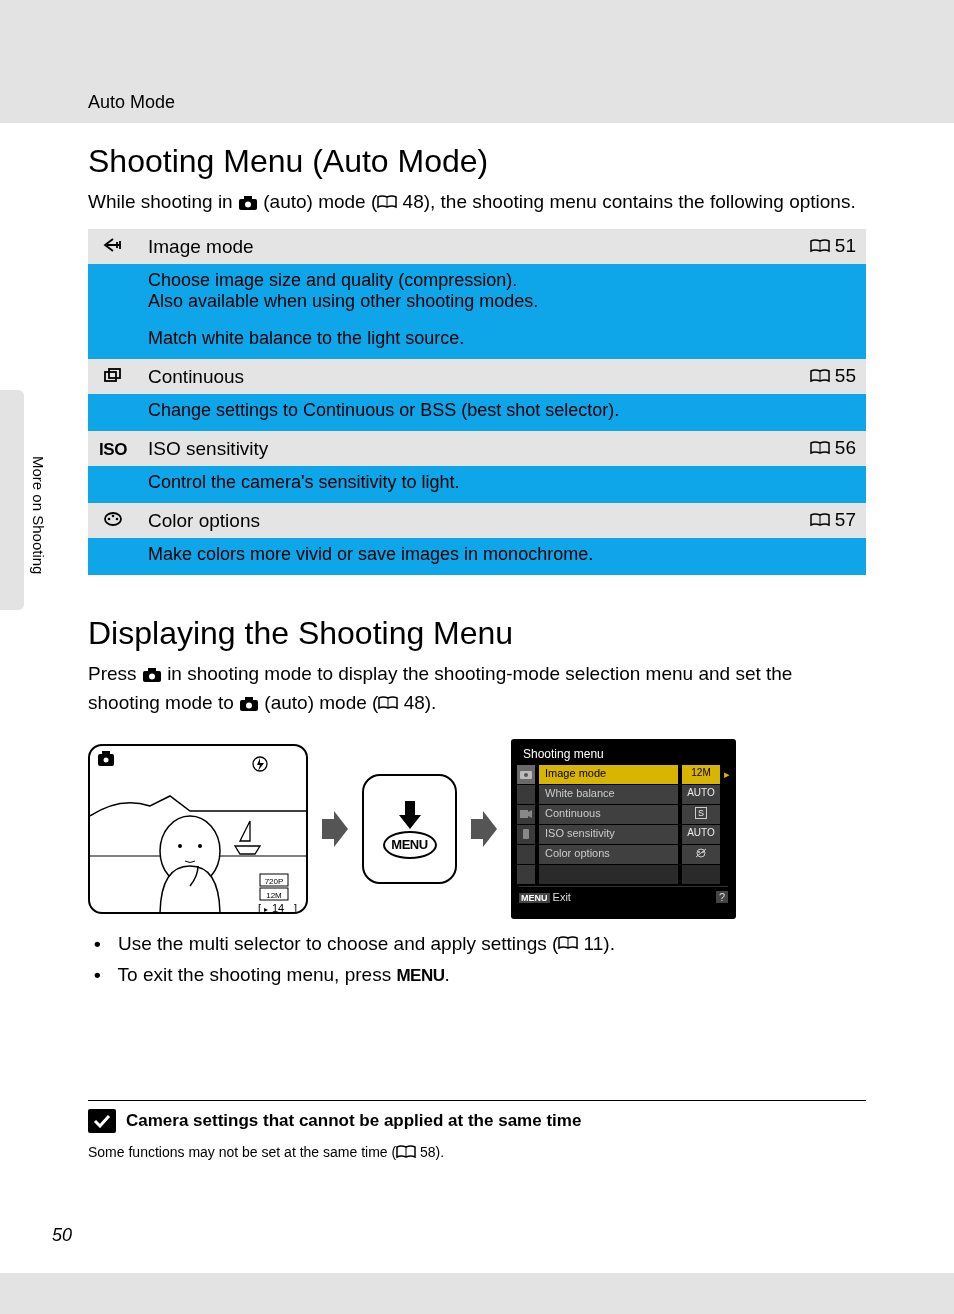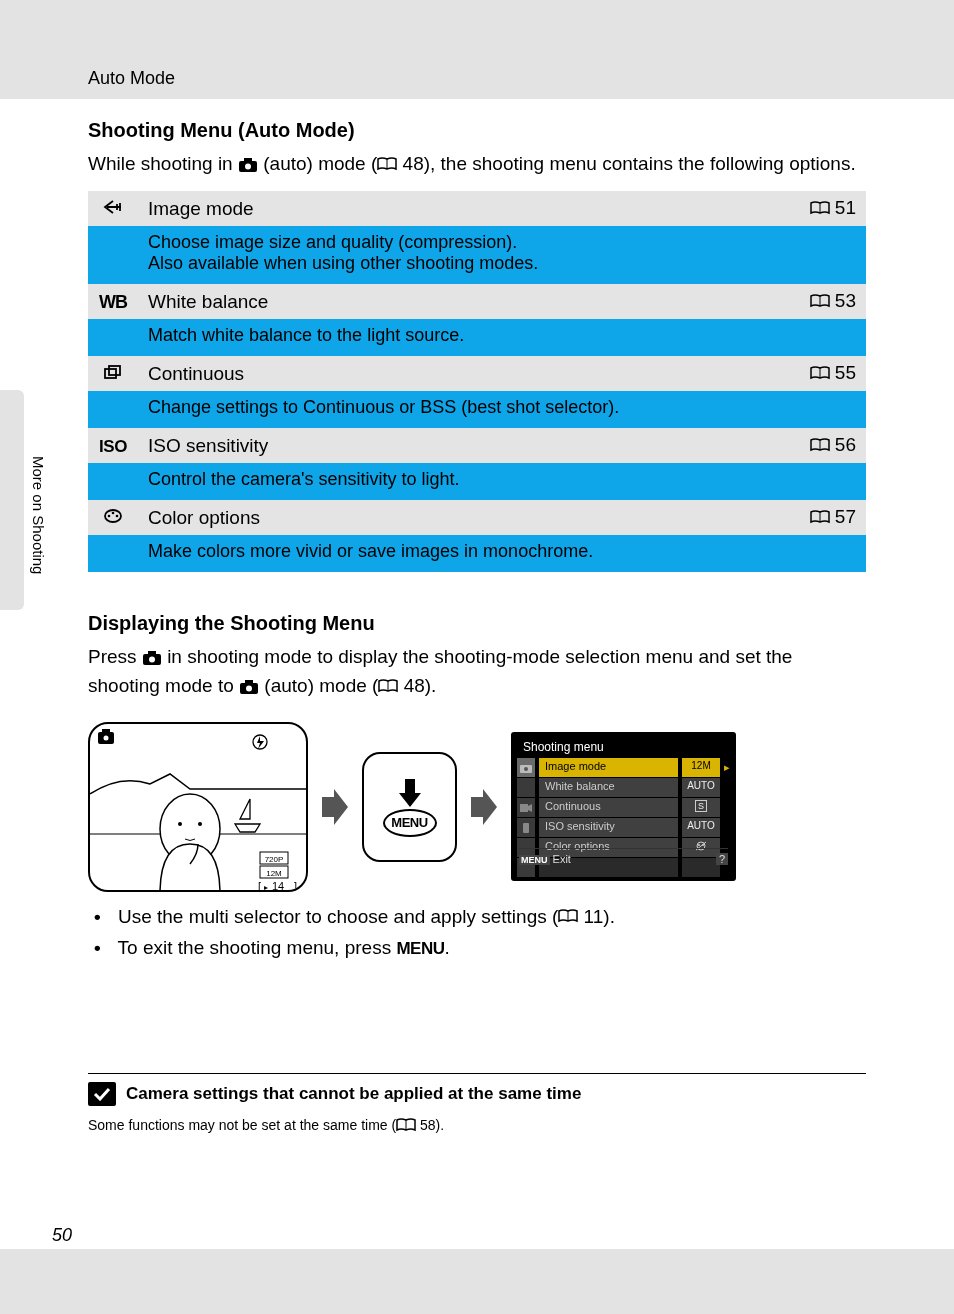--- a/index.html
+++ b/index.html
@@ -11,32 +11,32 @@
     font-size: 19px;
     color: #000;
     position: relative;
   }
   .page-wrap {
     position: relative;
     width: 100%;
     height: 100%;
   }
   .header-area {
-    padding: 68px 0 0 88px;
+    padding: 92px 0 0 88px;
     font-size: 18px;
   }
   .content-area {
     margin-top: 10px;
     padding: 20px 88px 0 88px;
     background: #fff;
     min-height: 1150px;
   }
   h2.section-title {
-    font-size: 20px;
-    font-weight: bold;
+    font-size: 32px;
+    font-weight: normal;
     margin-bottom: 8px;
   }
   .intro-line {
     margin-bottom: 12px;
     line-height: 1.5;
   }
   .camera-icon {
     display: inline-block;
     vertical-align: middle;
   }
@@ -102,21 +102,21 @@
     letter-spacing: -0.5px;
   }
   .illustration-row {
     display: flex;
     align-items: center;
     gap: 12px;
     margin: 20px 0 10px 0;
   }
   .illus-box {
     border: 2.5px solid #000;
-    border-radius: 20px;
+    border-radius: 14px;
     background: #fff;
   }
   .live-view {
     width: 220px;
     height: 170px;
     position: relative;
     overflow: hidden;
   }
   .arrow-big { width: 30px; height: 40px; }
   .menu-button-box {
@@ -125,21 +125,21 @@
     border: 2.5px solid #000;
     border-radius: 18px;
     background: #fff;
     display: flex;
     align-items: center;
     justify-content: center;
     flex-direction: column;
   }
   .lcd-menu {
     width: 225px;
-    height: 149px;
+    height: 180px;
     background: #000;
     color: #ddd;
     font-size: 11px;
     font-family: Arial, sans-serif;
     padding: 6px;
     position: relative;
     border-radius: 3px;
   }
   .lcd-title { color: #fff; font-size: 12px; margin: 2px 0 4px 6px; }
   .lcd-row {
@@ -250,28 +250,20 @@
                   <path d="M1 2 Q5 0 10 2 Q15 0 19 2 V12 Q15 10 10 12 Q5 10 1 12 Z" fill="none" stroke="#000" stroke-width="1.5"></path>
                   <line x1="10" y1="2" x2="10" y2="12" stroke="#000" stroke-width="1"></line>
                 </svg></span> <span>51</span></td>
       </tr>
       <tr class="desc-row">
             <td></td>
             <td colspan="2" style="white-space:pre-line">Choose image size and quality (compression).
 Also available when using other shooting modes.</td>
           </tr>
 
-      <tr class="title-row">
-        <td class="icon-cell"><span class="wb-icon">WB</span></td>
-        <td>White balance</td>
-        <td class="page-cell"><span class="book-icon"><svg width="20" height="14">
-                  <path d="M1 2 Q5 0 10 2 Q15 0 19 2 V12 Q15 10 10 12 Q5 10 1 12 Z" fill="none" stroke="#000" stroke-width="1.5"></path>
-                  <line x1="10" y1="2" x2="10" y2="12" stroke="#000" stroke-width="1"></line>
-                </svg></span> <span>53</span></td>
-      </tr>
       <tr class="desc-row">
             <td></td>
             <td colspan="2">Match white balance to the light source.</td>
           </tr>
 
       <tr class="title-row">
         <td class="icon-cell"><span><svg width="20" height="16">
                   <rect x="2" y="5" width="11" height="9" fill="none" stroke="#000" stroke-width="1.8"></rect>
                   <rect x="6" y="2" width="11" height="9" fill="none" stroke="#000" stroke-width="1.8"></rect>
                 </svg></span></td>

